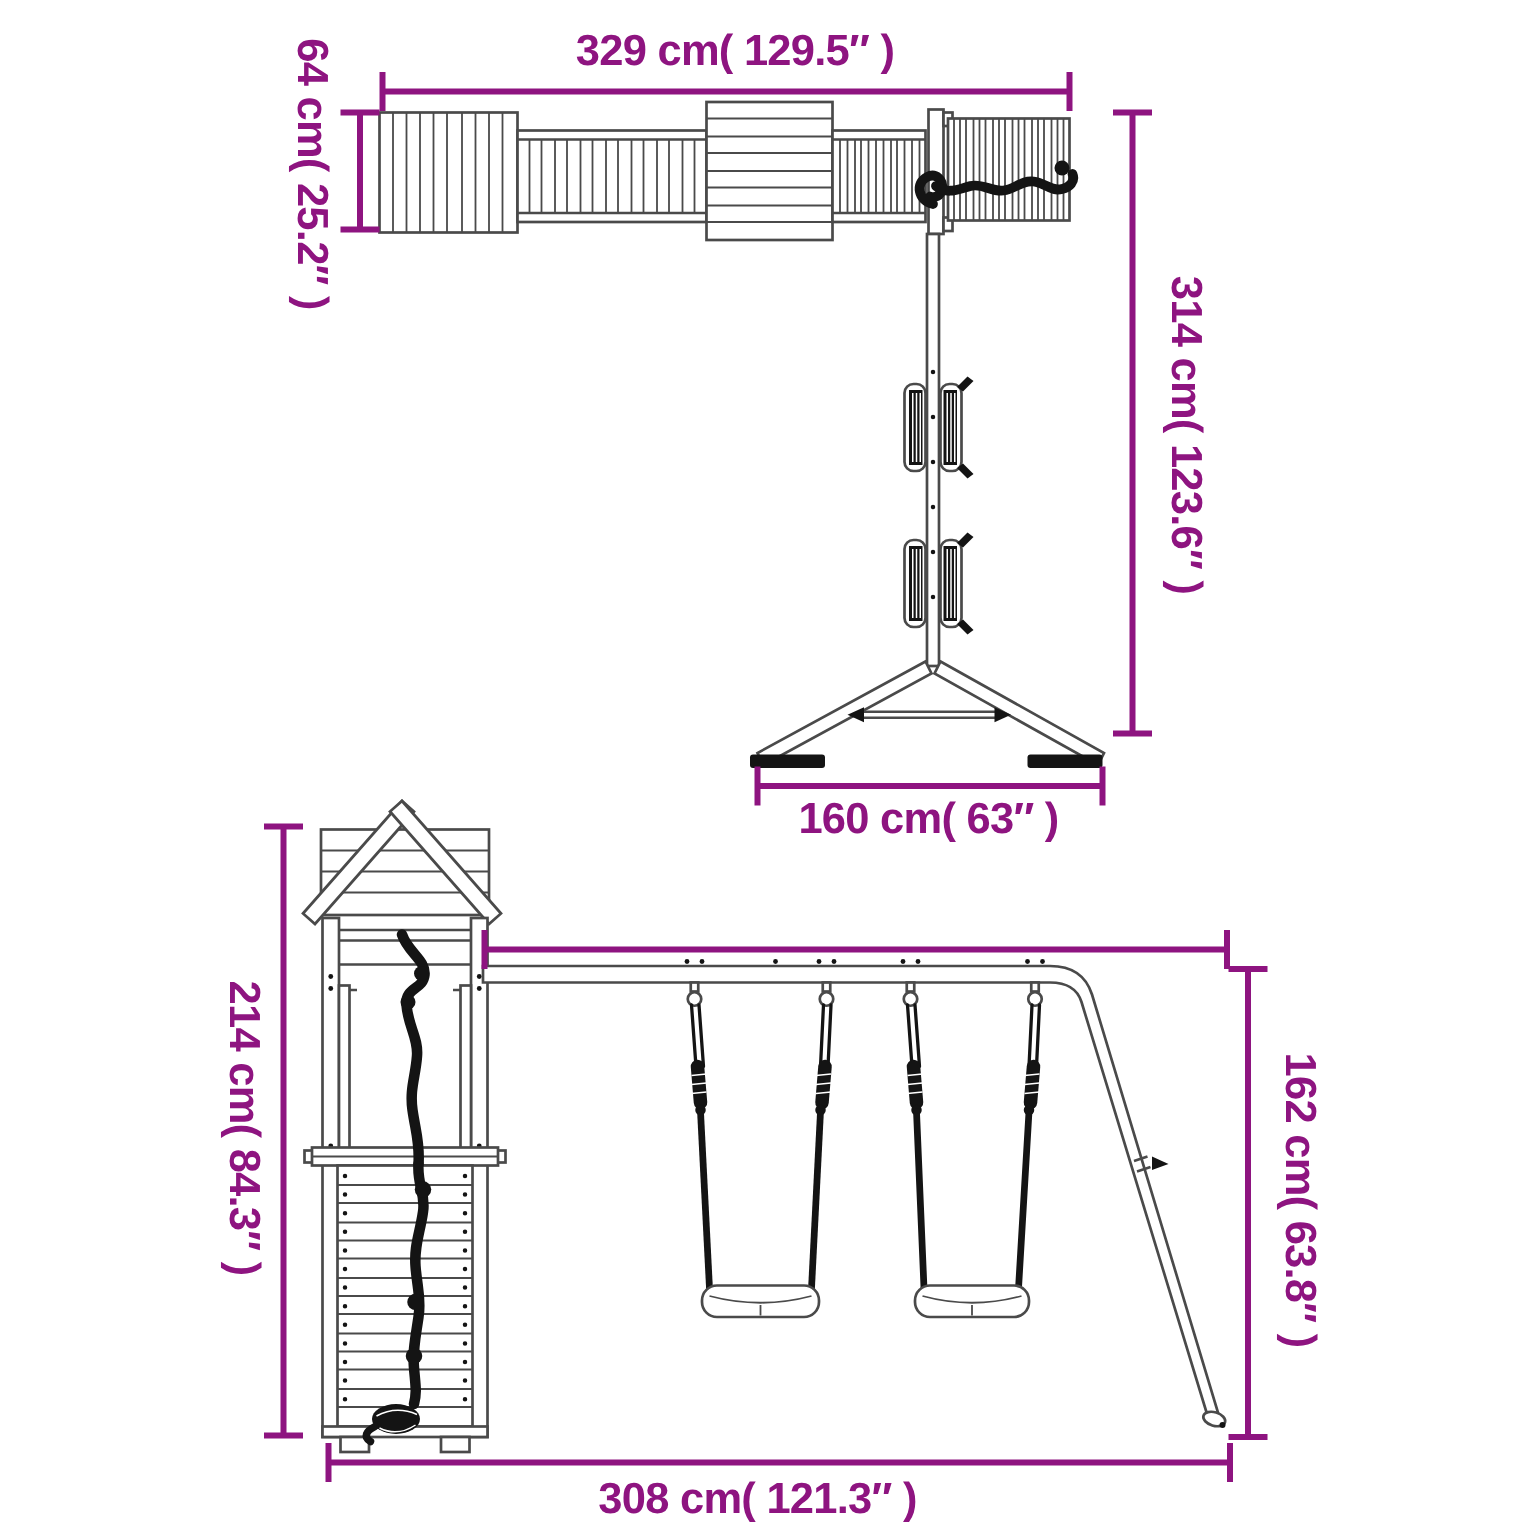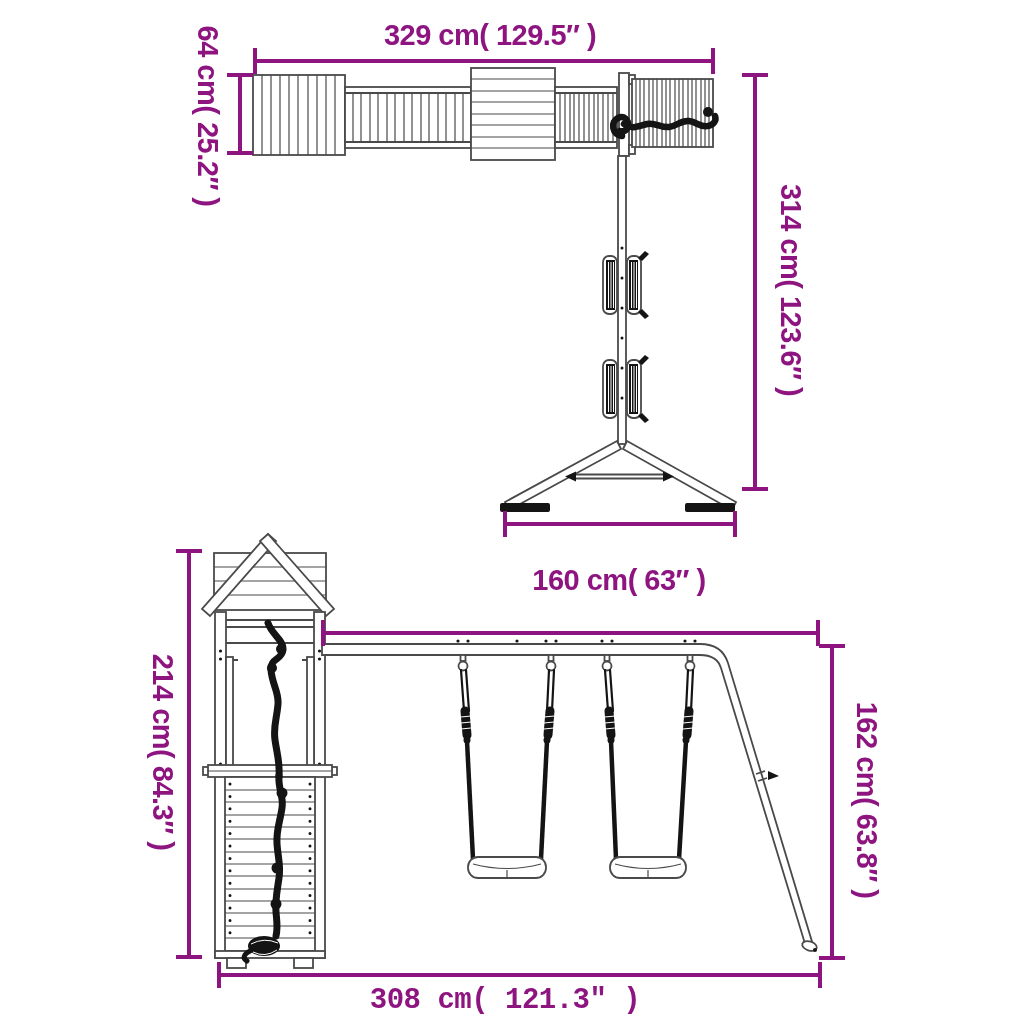--- a/index.html
+++ b/index.html
@@ -270,18 +270,18 @@
     <line class="dim" x1="819" y1="958" x2="845" y2="958"></line>
     <line class="dim" x1="219" y1="975" x2="820" y2="975"></line>
     <line class="dim" x1="219" y1="962" x2="219" y2="988"></line>
     <line class="dim" x1="820" y1="962" x2="820" y2="988"></line>
   </g>
 </svg>
 
   <div class="dim-label" style="left:490px;top:35px;text-align:right;">329 cm( 129.5″ )</div>
   <div class="dim-label vert" style="left:207px;top:116px;">64 cm( 25.2″ )</div>
   <div class="dim-label vert" style="left:790px;top:290px;">314 cm( 123.6″ )</div>
-  <div class="dim-label" style="left:619px;top:547px;margin-top:33px;">160 cm( 63″ )</div>
+  <div class="dim-label" style="left:619px;top:547px;">160 cm( 63″ )</div>
 
   <div class="dim-label vert" style="left:162px;top:752px;">214 cm( 84.3″ )</div>
   <div class="dim-label vert" style="left:866px;top:800px;">162 cm( 63.8″ )</div>
-  <div class="dim-label" style="left:505px;top:1000px;font-family:Liberation Mono, monospace;">308 cm( 121.3″ )</div>
+  <div class="dim-label" style="left:505px;top:1000px;">308 cm( 121.3″ )</div>
 </div>
 
 </body></html>

